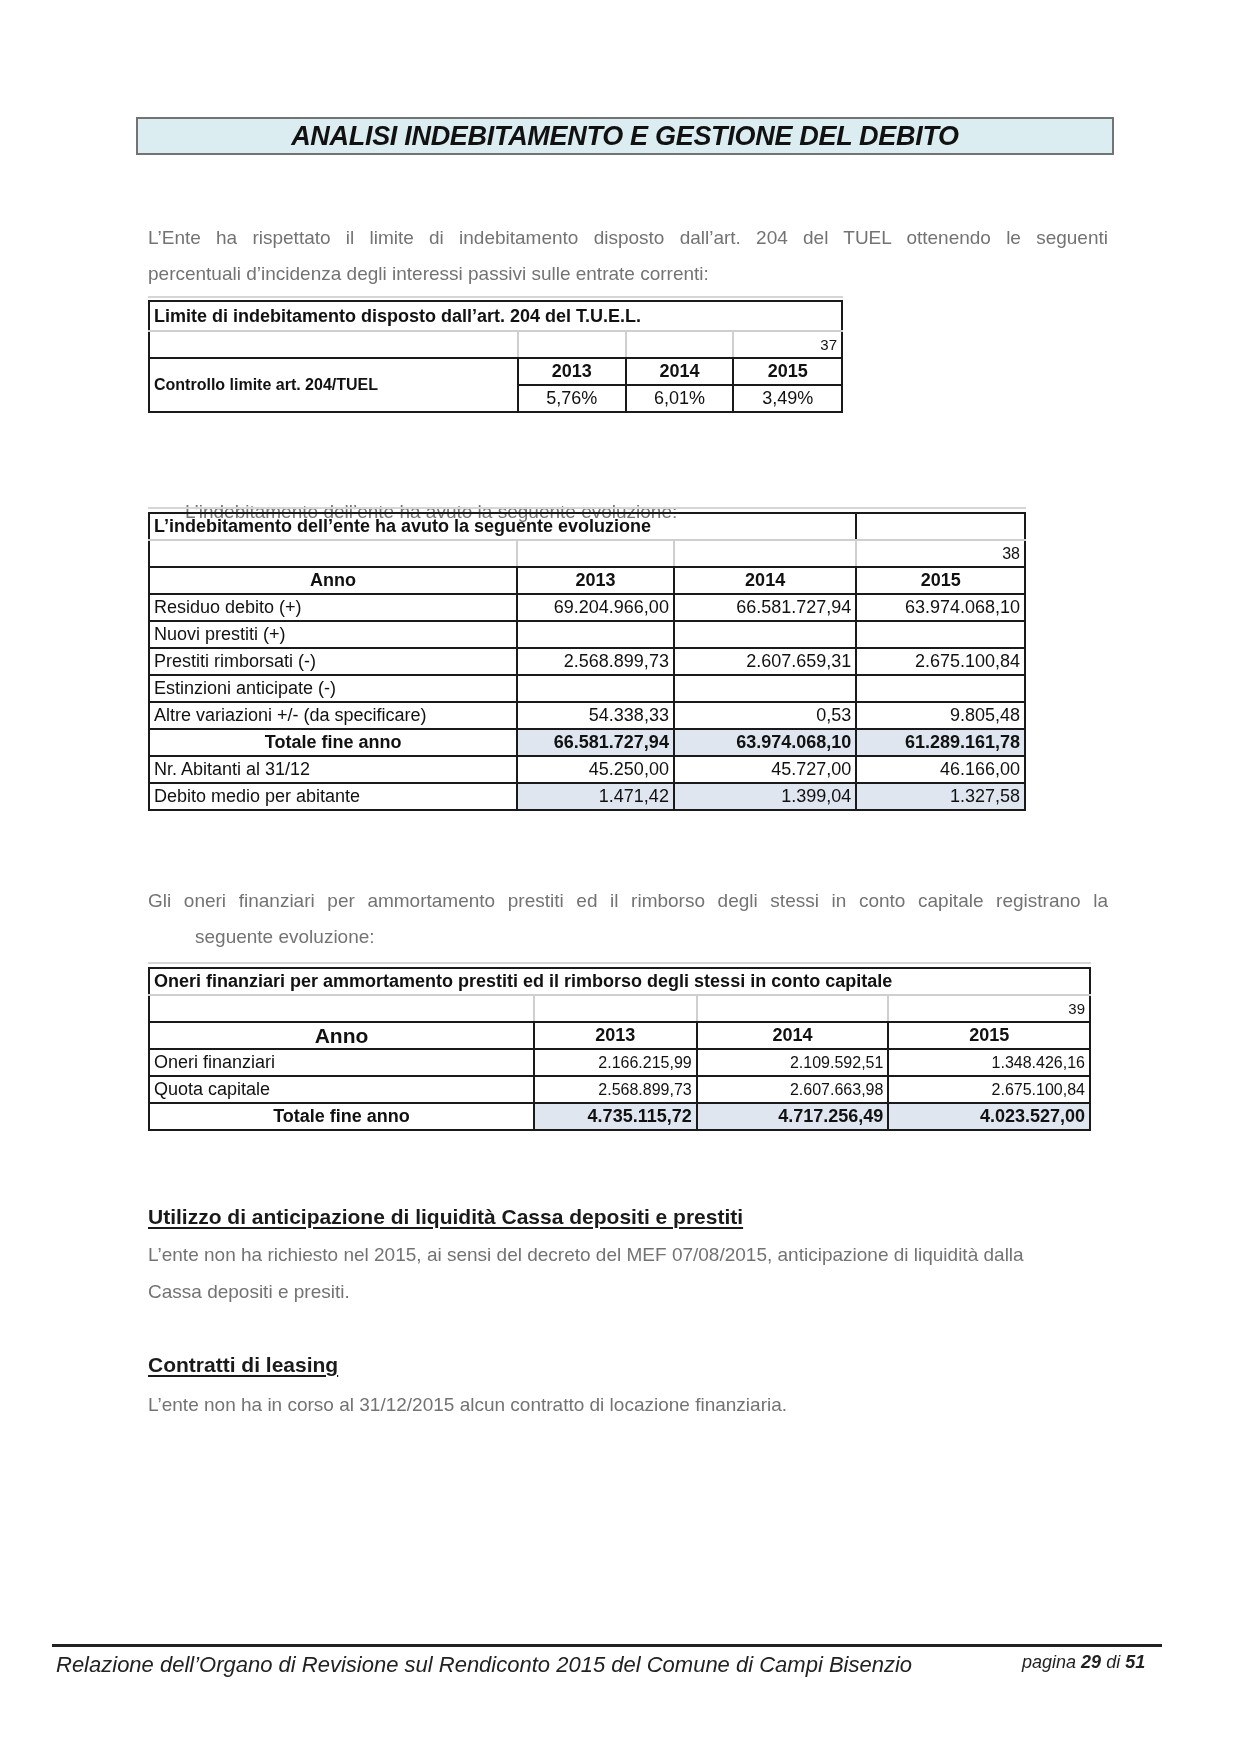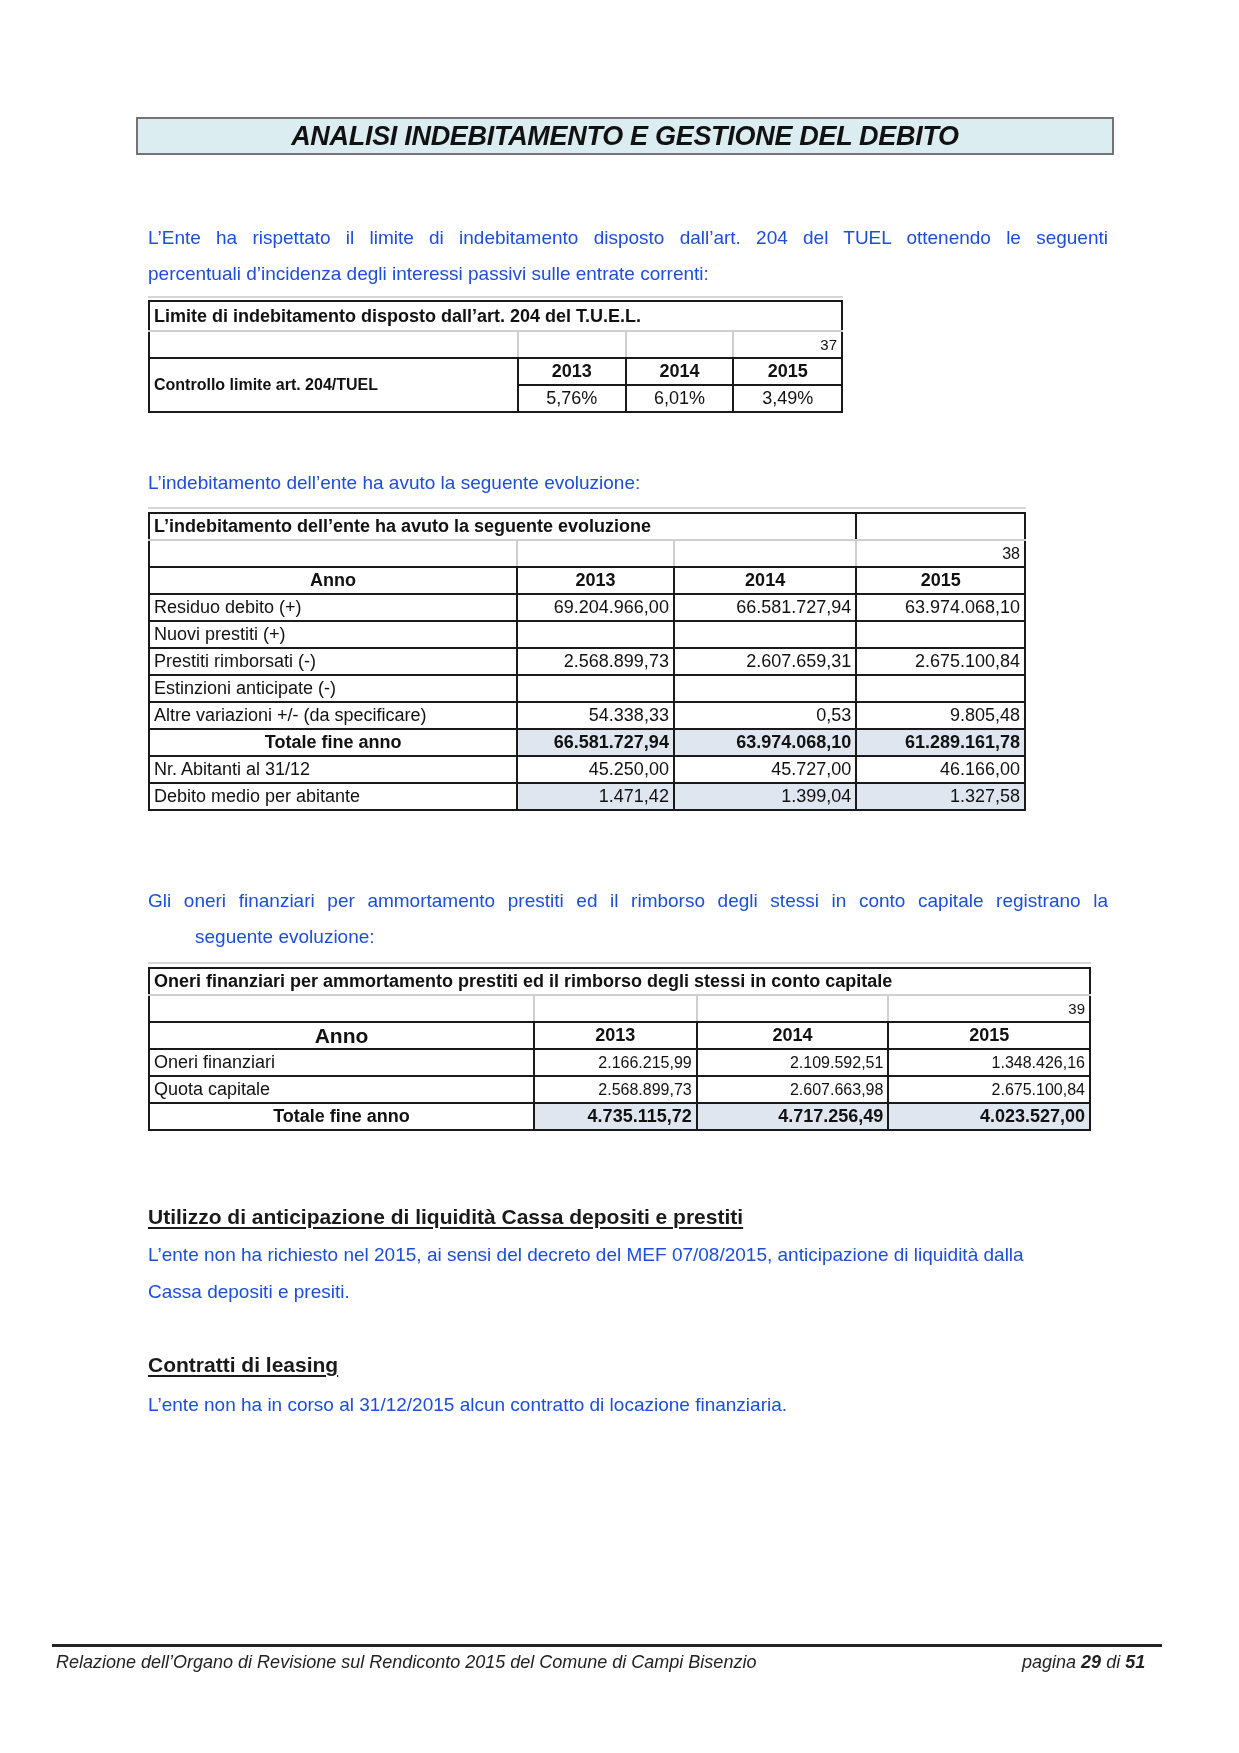--- a/index.html
+++ b/index.html
@@ -2,39 +2,39 @@
 <html><head>
 <meta charset="utf-8">
 <style>
   html, body { margin: 0; padding: 0; background: #ffffff; }
   body { width: 1239px; height: 1753px; position: relative; overflow: hidden;
          font-family: "Liberation Sans", sans-serif; color: #111; }
   .title-box { position: absolute; left: 136px; top: 117px; width: 978px; height: 38px;
                background: #dcedf2; border: 2px solid #737373; box-sizing: border-box;
                display: flex; align-items: center; justify-content: center; }
   .title-box span { font-weight: bold; font-style: italic; font-size: 27px; letter-spacing: -0.3px; }
-  .para { position: absolute; left: 148px; font-size: 19px; line-height: 37px; color: #1d4ed8; }
+  .para { position: absolute; left: 148px; font-size: 19px; line-height: 37px; color: #737373; }
   .para.justify { text-align: justify; text-align-last: justify; }
   table { position: absolute; border-collapse: collapse; font-family: "Liberation Sans", sans-serif; }
   td { border: 2px solid #1a1a1a; padding: 0 4px; font-size: 18px; height: 25px; white-space: nowrap; }
   td.lt { border-color: #cfcfcf; }
   td.num { text-align: right; }
   td.ctr { text-align: center; }
   td.b { font-weight: bold; }
   td.shade { background: #dfe6f0; }
   .ghost { position: absolute; height: 4px; border-top: 2px solid #d6d6d6; }
   .t1 { left: 148px; top: 300px; width: 695px; }
   .t1 td { font-size: 18px; }
   .t2 { left: 148px; top: 512px; width: 878px; }
   .t3 { left: 148px; top: 967px; width: 943px; }
   .t3 td.small { font-size: 16px; }
   .heading { position: absolute; left: 148px; font-size: 21px; font-weight: bold;
              text-decoration: underline; text-decoration-thickness: 2px; text-underline-offset: 3px; color: #1a1a1a; }
   .footer-rule { position: absolute; left: 52px; top: 1644px; width: 1110px; height: 3px; background: #222; }
-  .footer-left { position: absolute; left: 56px; top: 1652px; font-size: 18px; font-style: italic; color: #222; }
+  .footer-left { position: absolute; left: 56px; top: 1652px; font-size: 22px; font-style: italic; color: #222; }
   .footer-right { position: absolute; left: 1022px; top: 1652px; font-size: 18px; font-style: italic; color: #222; }
   .footer-right b { font-weight: bold; }
 </style>
 </head>
 <body>
 
 <div class="title-box">
   <span>ANALISI INDEBITAMENTO E GESTIONE DEL DEBITO</span>
 </div>
 
@@ -66,21 +66,21 @@
     <td class="ctr b">2015</td>
   </tr>
   <tr>
     <td class="ctr">5,76%</td>
     <td class="ctr">6,01%</td>
     <td class="ctr">3,49%</td>
   </tr>
 </tbody>
   </table>
 
-<div class="para" style="top:464px;">L’indebitamento dell’ente ha avuto la seguente evoluzione:</div>
+<div class="para" style="top:493px;margin-left:37px;">L’indebitamento dell’ente ha avuto la seguente evoluzione:</div>
 
 <div class="ghost" style="left:148px; top:507px; width:878px;"></div>
 <table class="t2">
   <colgroup>
       <col style="width:369px">
       <col style="width:157px">
       <col style="width:183px">
       <col style="width:169px">
     </colgroup>
   <tbody>

